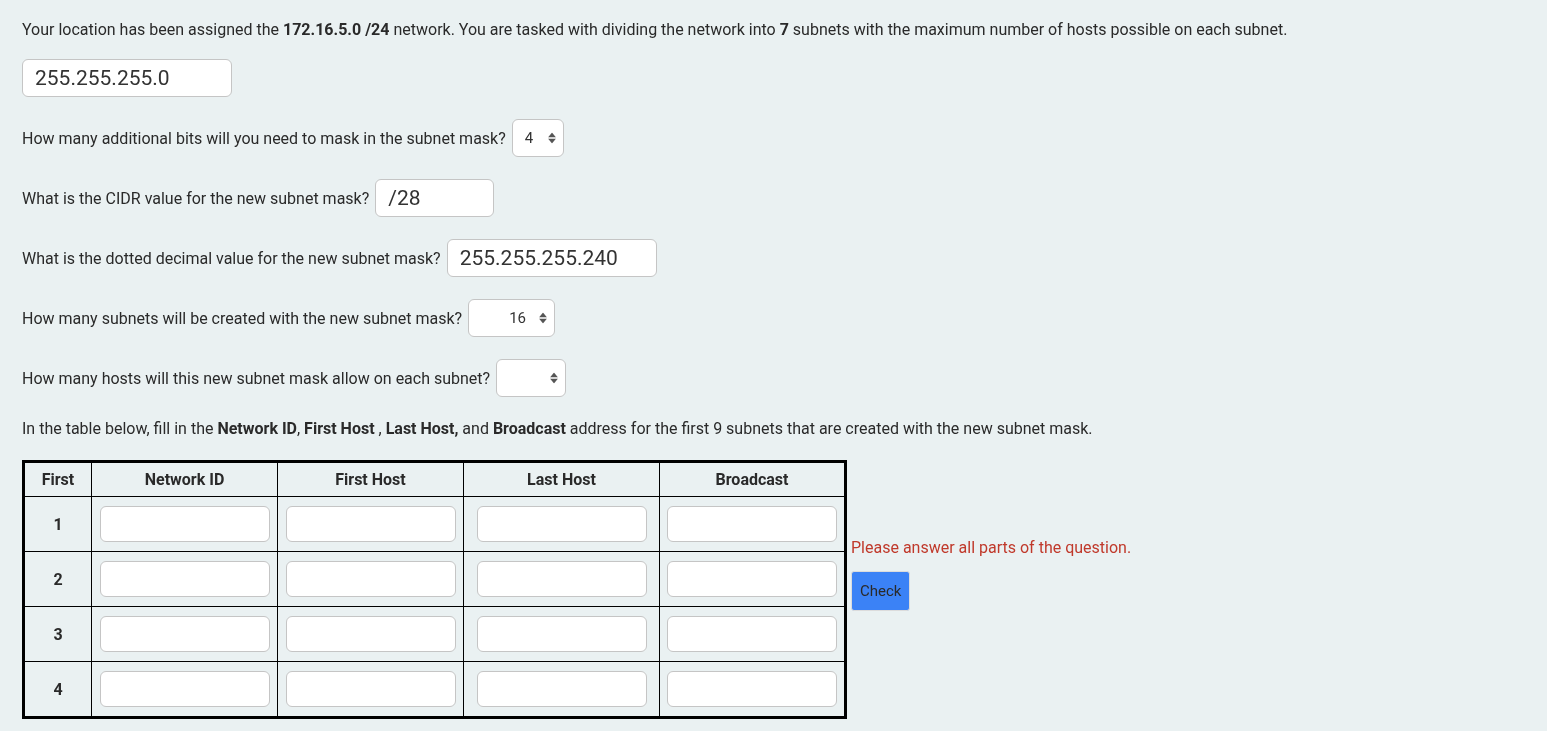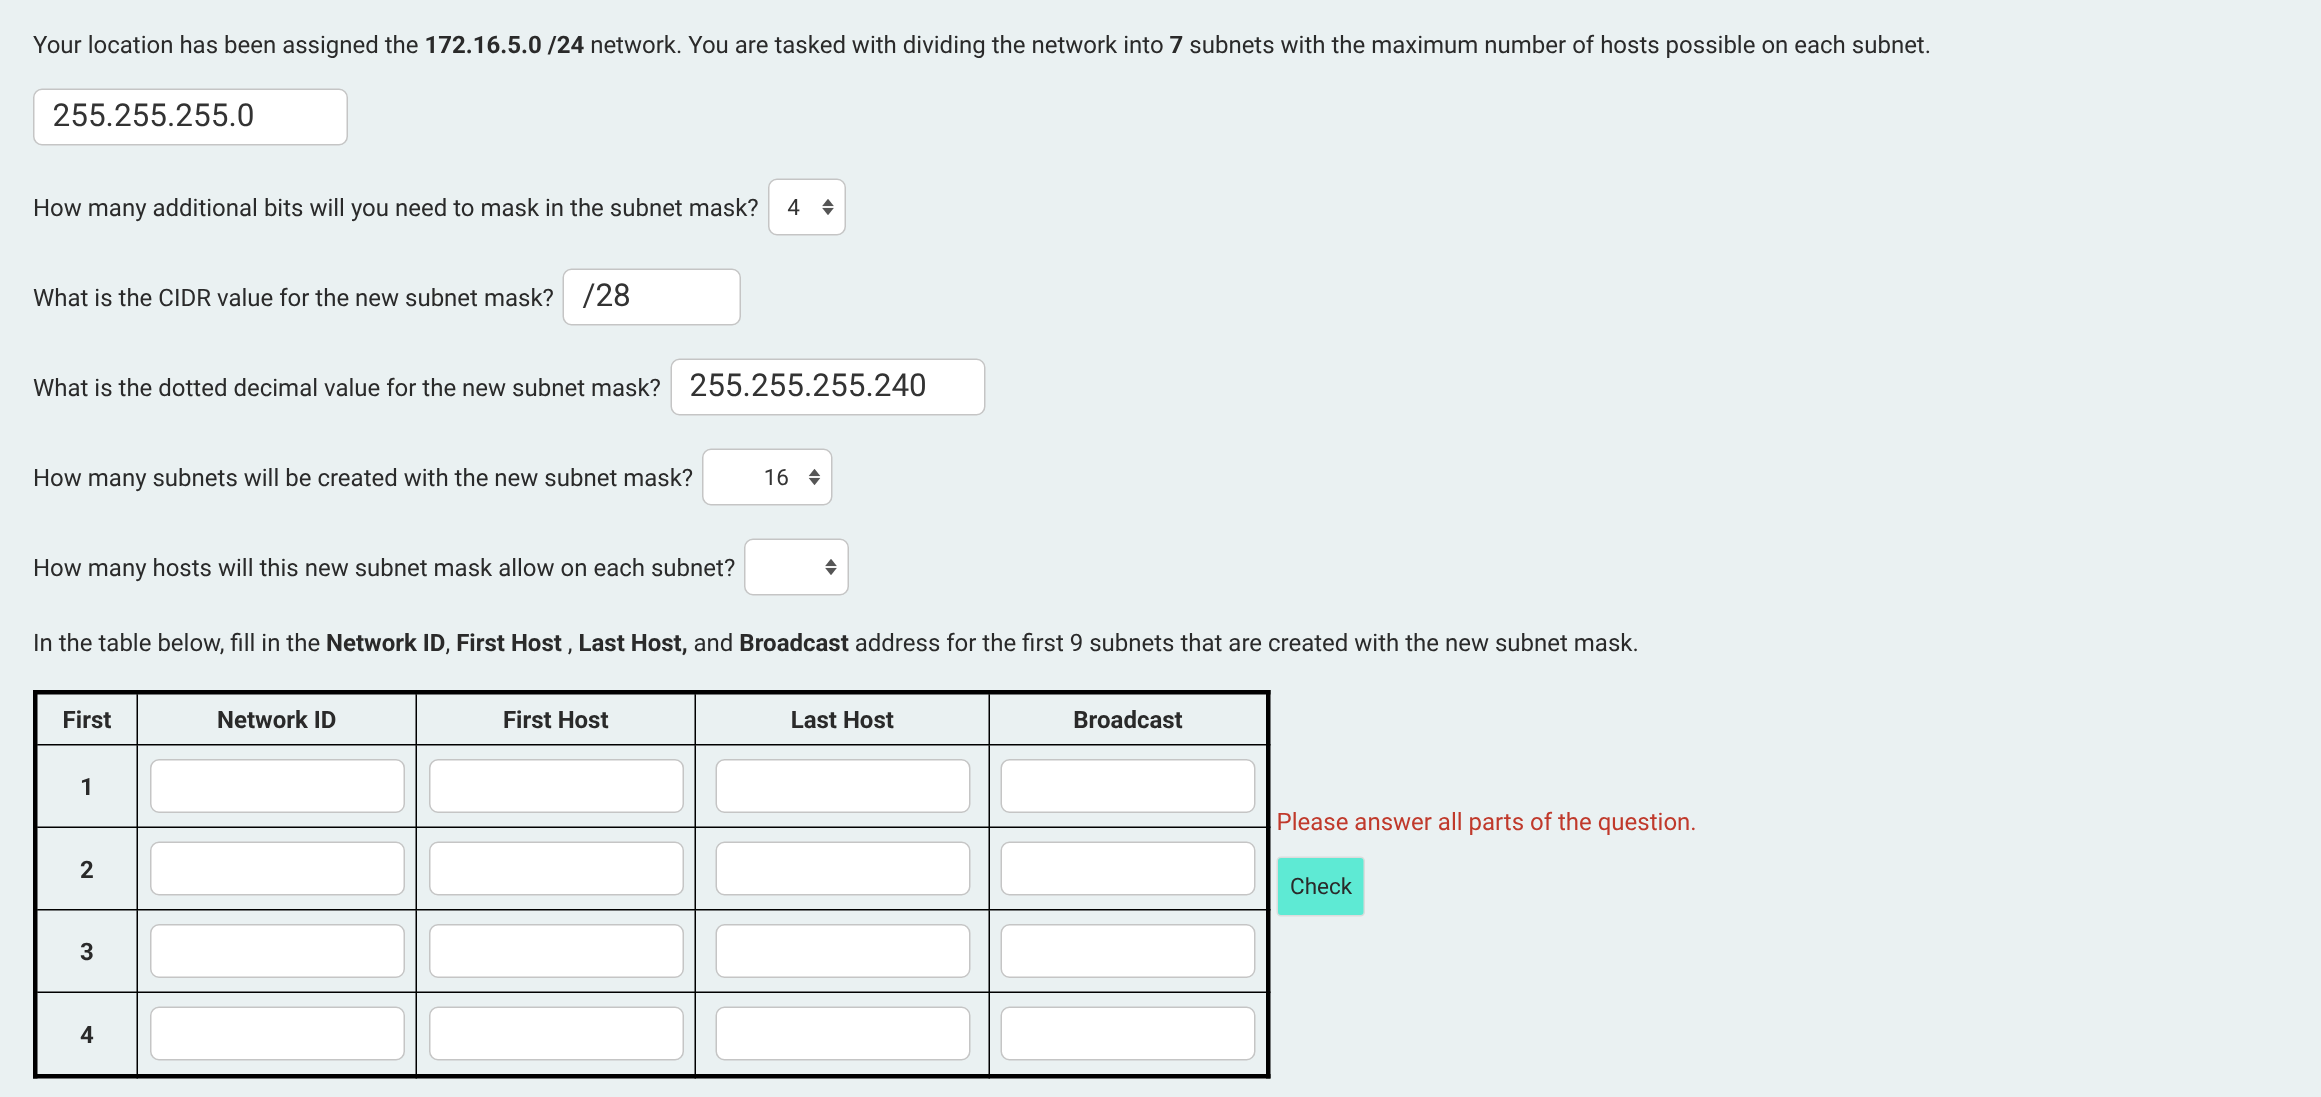--- a/index.html
+++ b/index.html
@@ -120,21 +120,21 @@
       flex-direction: column;
       justify-content: center;
       padding-top: 78px;
     }
     .error-msg {
       color: #c0392b;
       font-size: 16px;
       margin-bottom: 14px;
     }
     .check-btn {
-      background: #5eead4;
+      background: #3b82f6;
       border: 1px solid #dcdcdc;
       border-radius: 3px;
       padding: 10px 8px;
       font-size: 15px;
       font-family: inherit;
       color: #2a2a2a;
       cursor: pointer;
       align-self: flex-start;
     }
   </style>

